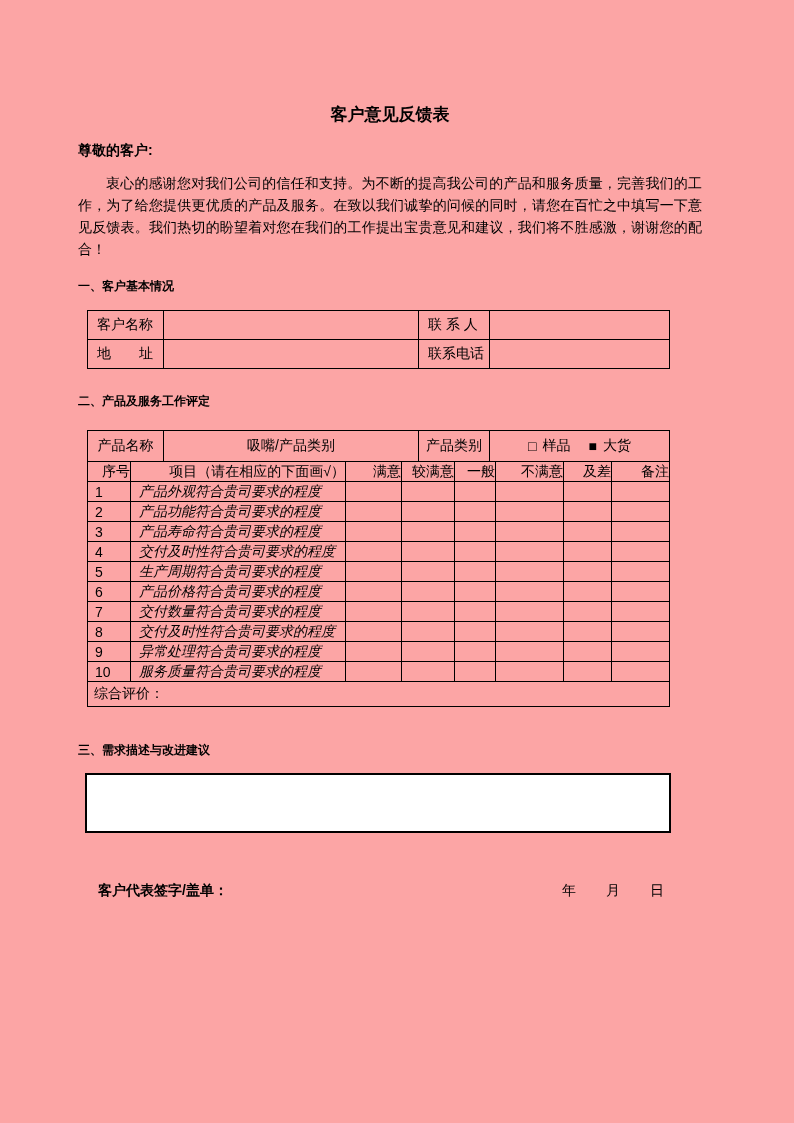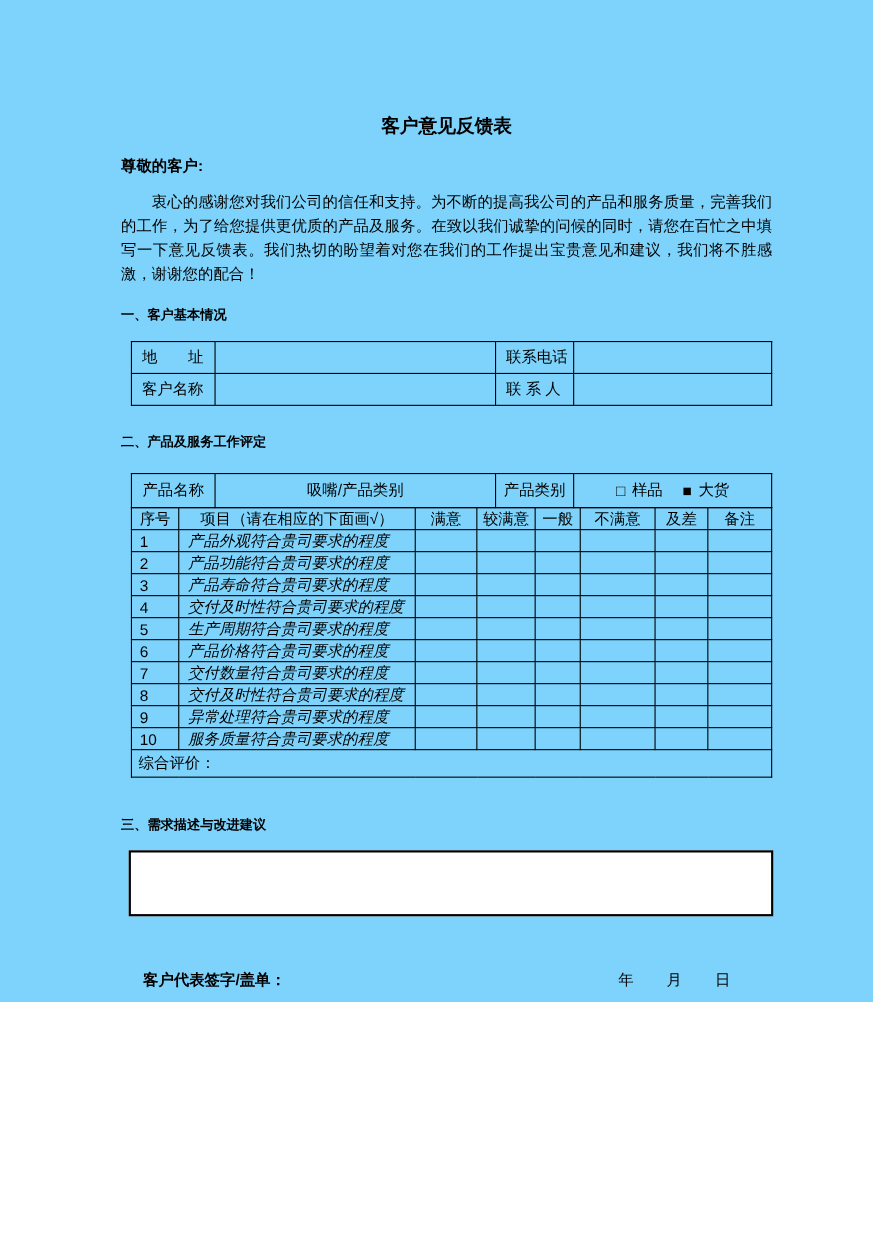--- a/index.html
+++ b/index.html
@@ -1,24 +1,24 @@
 <!DOCTYPE html>
 <html><head>
 <meta charset="utf-8">
 <style>
   * { box-sizing: border-box; }
   html, body { margin: 0; padding: 0; background: #fff; }
   .page {
     position: relative;
     width: 794px;
-    height: 911px;
-    background: #7dd3fc;
+    height: 1123px;
+    background: #fca5a5;
     color: #000000;
     font-family: "Liberation Sans", sans-serif;
-    padding: 104px 92px 0 110px;
+    padding: 104px 92px 0 78px;
     overflow: hidden;
   }
   .doc-title {
     margin: 0;
     font-size: 17px;
     font-weight: bold;
     line-height: 22px;
     text-align: center;
   }
   .greeting {
@@ -68,21 +68,21 @@
   .center-cell { text-align: center; }
   .category-options {
     display: flex;
     justify-content: center;
     align-items: center;
     gap: 18px;
   }
   .category-option { display: inline-flex; align-items: center; gap: 6px; }
 
   .eval-table { margin-top: -1px; }
-  .eval-table th { height: 20px; text-align: center; }
+  .eval-table th { height: 20px; text-align: right; }
   .eval-table td { height: 20px; }
   .no-cell { padding-left: 7px; text-align: left; }
   .item-cell { padding-left: 8px; text-align: left; font-style: italic; }
   .overall-cell {
     height: 43px;
     vertical-align: top;
     text-align: left;
     padding: 3px 6px;
     white-space: normal;
     margin-top: 28px;
@@ -127,29 +127,29 @@
 
   <table class="basic-table">
     <colgroup>
       <col style="width:76px">
         <col style="width:255px">
         <col style="width:71px">
         <col style="width:180px">
     </colgroup>
     <tbody>
         <tr>
+      <td class="label-cell">客户名称</td>
+      <td></td>
+      <td class="label-cell">联 系 人</td>
+      <td></td>
+    </tr>
+    <tr>
       <td class="label-cell">地　　址</td>
       <td></td>
       <td class="label-cell">联系电话</td>
-      <td></td>
-    </tr>
-    <tr>
-      <td class="label-cell">客户名称</td>
-      <td></td>
-      <td class="label-cell">联 系 人</td>
       <td></td>
     </tr>
   </tbody>
     </table>
 
   <h2 class="sec-heading" id="sec2-heading">二、产品及服务工作评定</h2>
 
   <table class="product-table">
     <colgroup>
       <col style="width:76px">

